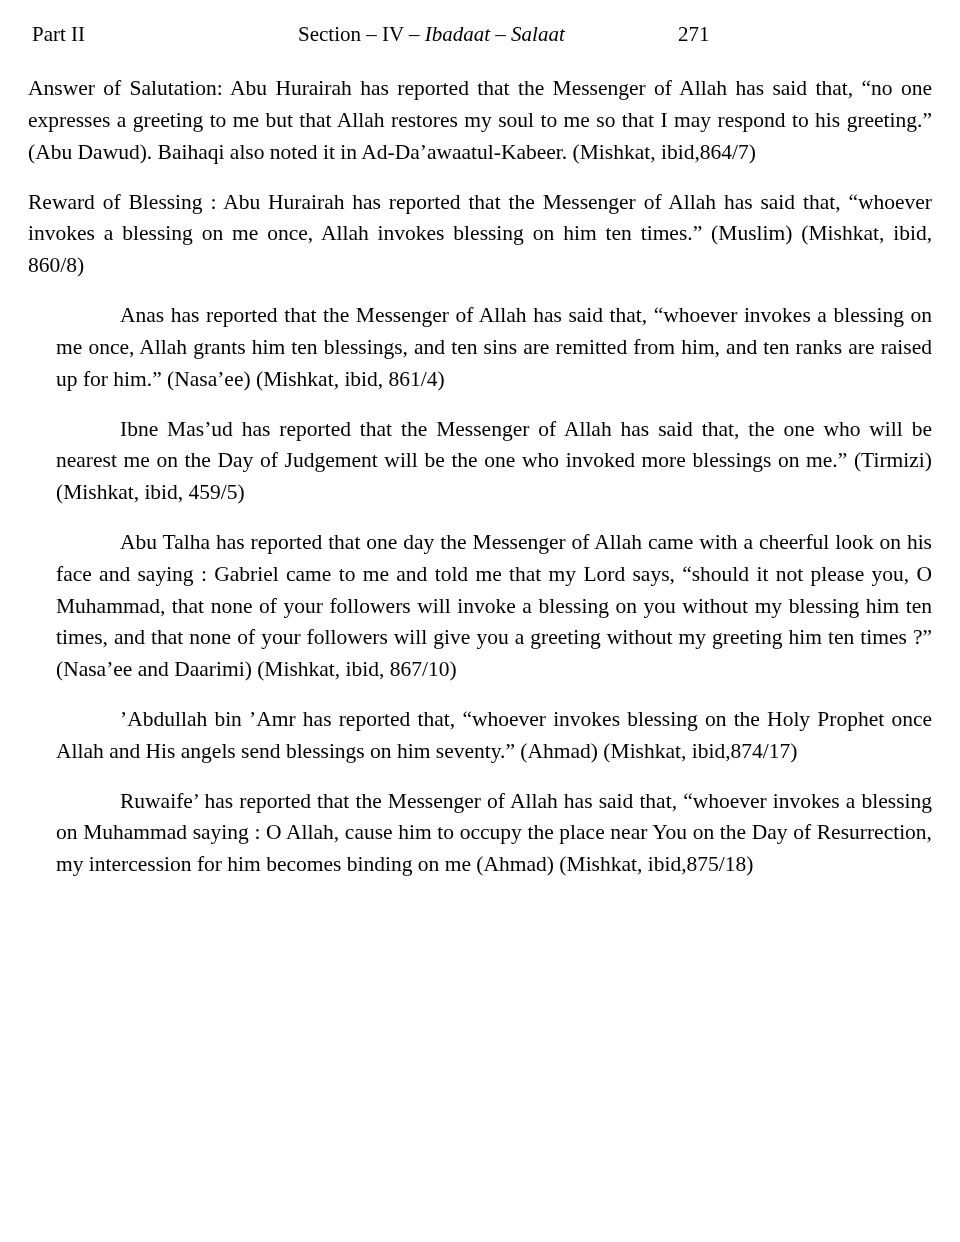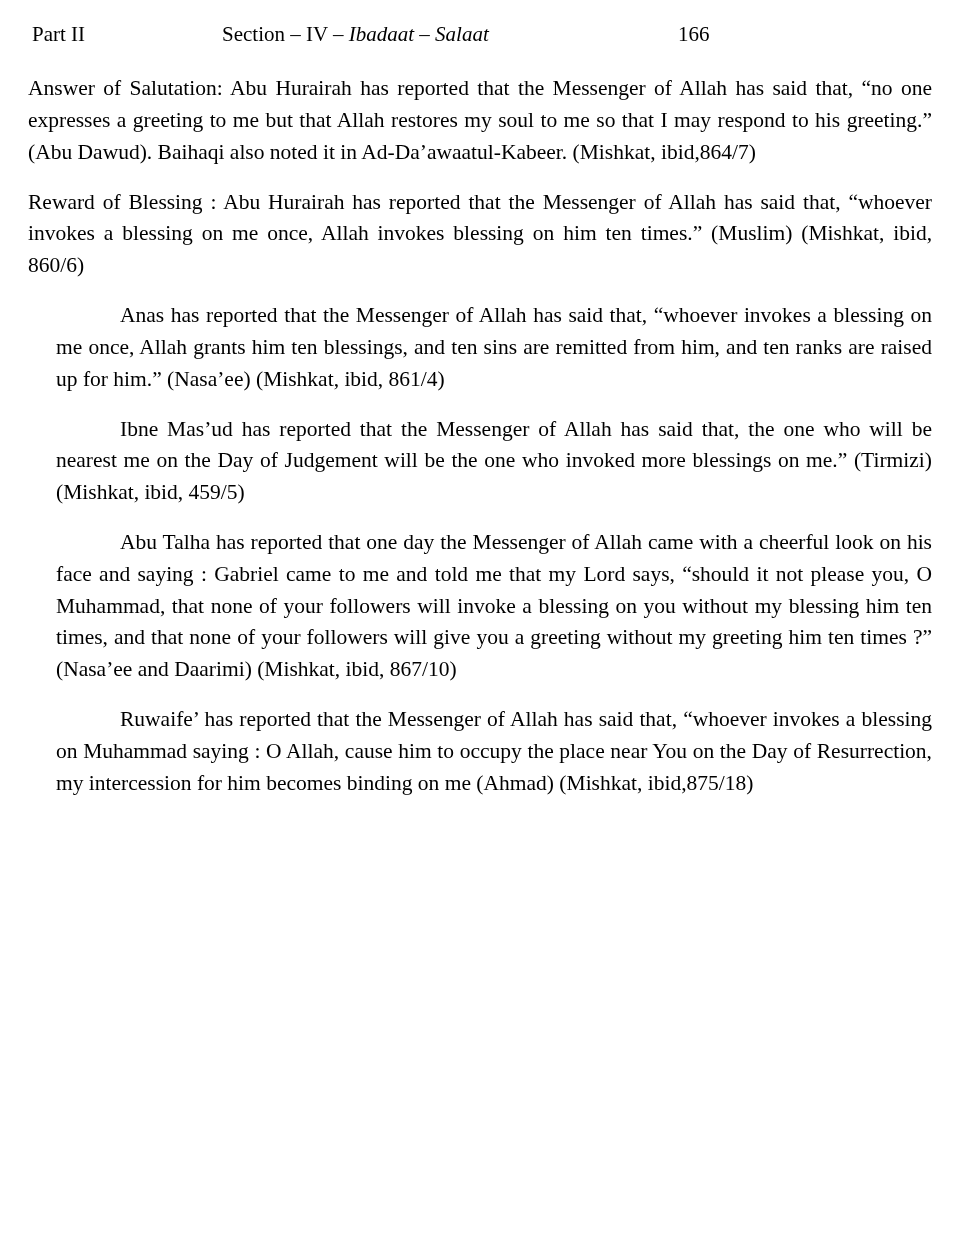--- a/index.html
+++ b/index.html
@@ -21,29 +21,31 @@
     box-sizing: border-box;
     padding: 22px 28px 0 28px;
   }
   .header {
     display: flex;
     align-items: center;
     font-size: 21px;
     line-height: 1.2;
     margin-bottom: 26px;
     padding: 0 4px;
+    gap: 36px;
   }
   .header .part {
     width: 190px;
     flex: 0 0 auto;
   }
   .header .section {
     flex: 1 1 auto;
     text-align: left;
     white-space: pre;
+    margin-left: 40px;
   }
   .header .section .ital {
     font-style: italic;
   }
   .header .folio {
     flex: 0 0 auto;
     width: 250px;
     text-align: left;
     padding-left: 10px;
   }
@@ -67,25 +69,26 @@
   }
 </style>
 </head>
 <body>
 
 <div class="page">
 
   <div class="header">
     <div class="part">Part II</div>
     <div class="section"><span>Section – IV – </span><span class="ital">Ibadaat – Salaat</span></div>
-    <div class="folio">166</div>
+    <div class="folio">271</div>
   </div>
 
   <div class="body" id="body-container">
       <p><span class="lead">Answer of Salutation:</span><span> Abu Hurairah has reported that the Messenger of Allah has said that, “no one expresses a greeting to me but that Allah restores my soul to me so that I may respond to his greeting.” (</span><span class="ital">Abu Dawud</span><span>). </span><span class="ital">Baihaqi</span><span> also noted it in </span><span class="ital">Ad-Da’awaatul-Kabeer</span><span>. (</span><span class="ital">Mishkat, ibid,</span><span>864/7)</span></p>
-      <p><span class="lead">Reward of Blessing :</span><span> Abu Hurairah has reported that the Messenger of Allah has said that, “whoever invokes a blessing on me once, Allah invokes blessing on him ten times.” (</span><span class="ital">Muslim</span><span>) (</span><span class="ital">Mishkat, ibid,</span><span> 860/6)</span></p>
+      <p><span class="lead">Reward of Blessing :</span><span> Abu Hurairah has reported that the Messenger of Allah has said that, “whoever invokes a blessing on me once, Allah invokes blessing on him ten times.” (</span><span class="ital">Muslim</span><span>) (</span><span class="ital">Mishkat, ibid,</span><span> 860/8)</span></p>
       <p class="indent"><span>Anas has reported that the Messenger of Allah has said that, “whoever invokes a blessing on  me once, Allah grants him ten blessings, and ten sins are remitted from him, and ten ranks are raised up for him.” (</span><span class="ital">Nasa’ee</span><span>) (</span><span class="ital">Mishkat, ibid,</span><span> 861/4)</span></p>
       <p class="indent"><span>Ibne Mas’ud  has reported that the Messenger of Allah has said that, the one who will be nearest me on the Day of Judgement will be the one who invoked more blessings on me.” (</span><span class="ital">Tirmizi</span><span>) (</span><span class="ital">Mishkat, ibid,</span><span> 459/5)</span></p>
       <p class="indent"><span>Abu Talha has reported that one day the Messenger of Allah came with a cheerful look on his face and saying : Gabriel came to me and told me that my Lord says, “should it not please you, O Muhammad, that  none of your followers will invoke a blessing on you without my blessing him ten times, and that none of your followers will give you a greeting without my greeting him ten times ?” (</span><span class="ital">Nasa’ee</span><span> and </span><span class="ital">Daarimi</span><span>) (</span><span class="ital">Mishkat, ibid,</span><span> 867/10)</span></p>
+      <p class="indent"><span>’Abdullah bin ’Amr has reported that, “whoever invokes blessing on the Holy Prophet once Allah and His angels send blessings on him seventy.” (</span><span class="ital">Ahmad</span><span>) (</span><span class="ital">Mishkat, ibid,</span><span>874/17)</span></p>
       <p class="indent"><span>Ruwaife’ has reported that the Messenger of Allah has said that, “whoever invokes a blessing on Muhammad saying : O Allah, cause him to occupy the place near You on the Day of Resurrection, my intercession for him becomes binding on me (</span><span class="ital">Ahmad</span><span>) (</span><span class="ital">Mishkat, ibid,</span><span>875/18)</span></p>
     </div>
 
 </div>
 
 </body></html>

